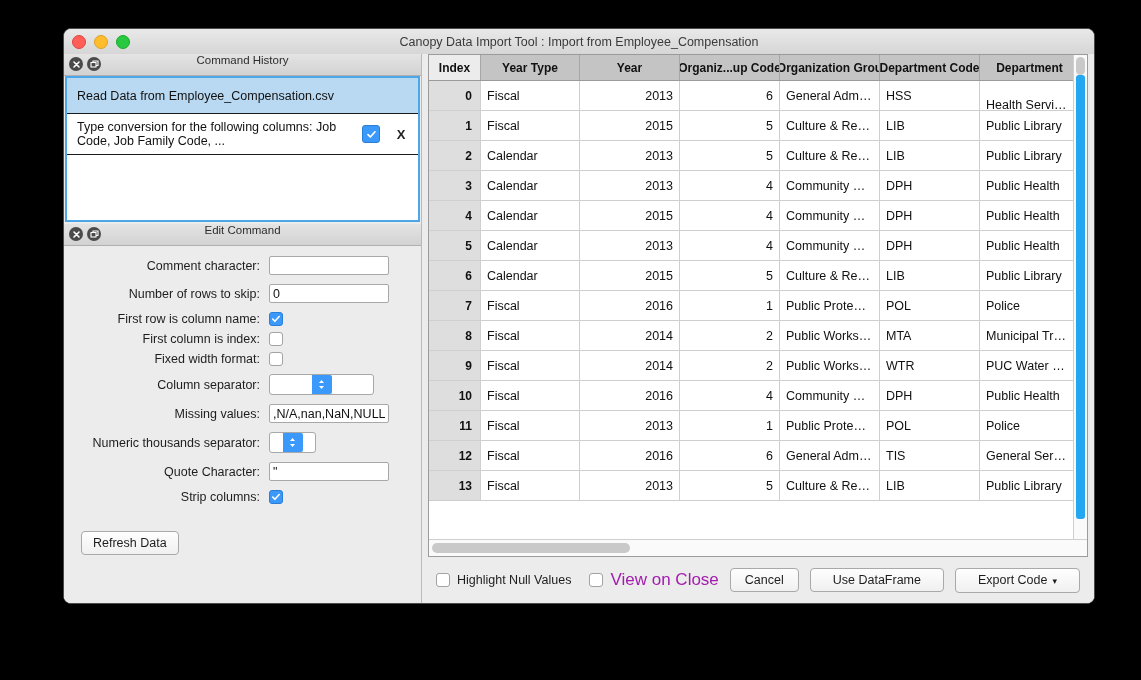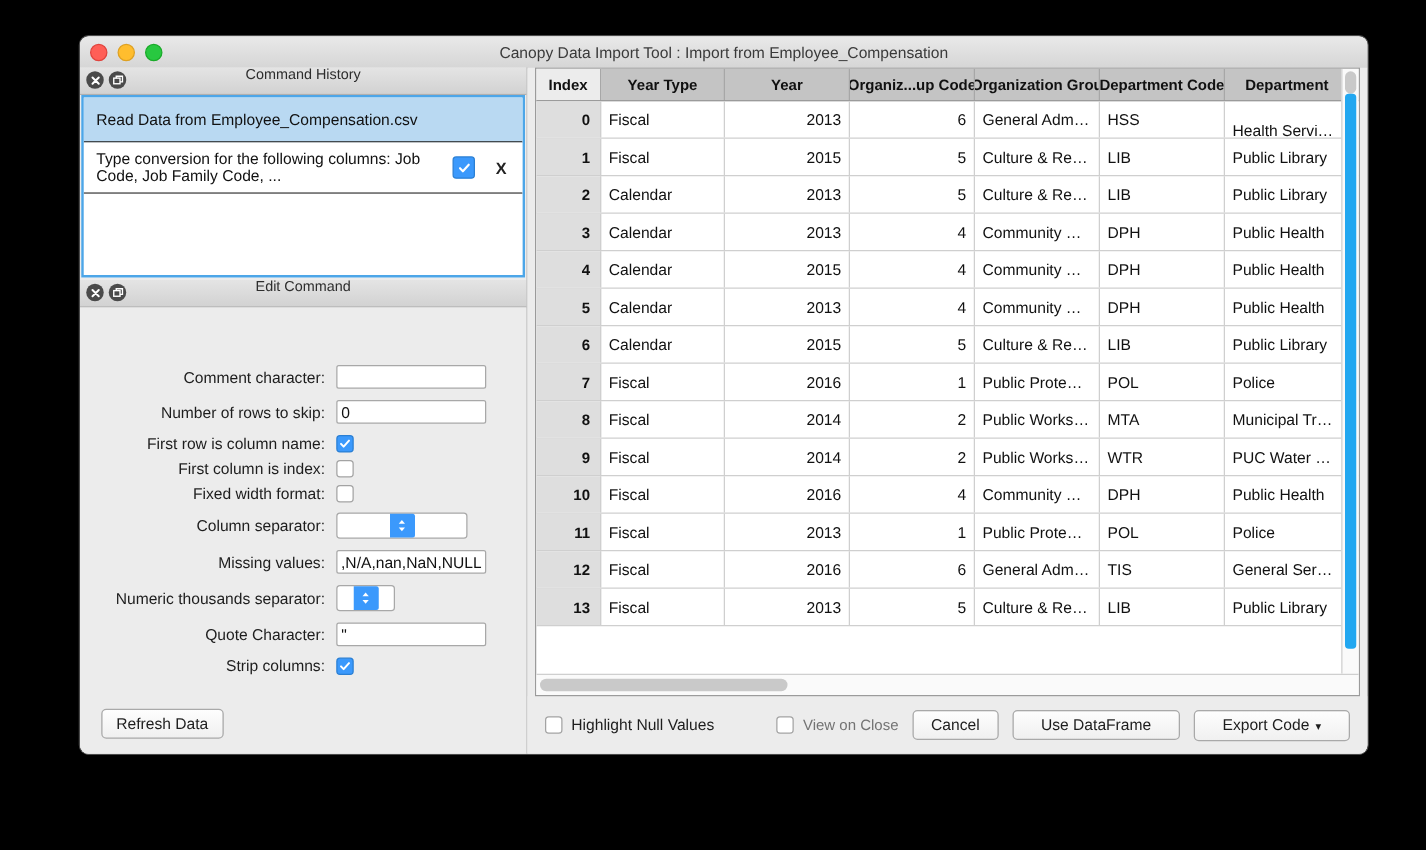--- a/index.html
+++ b/index.html
@@ -66,21 +66,21 @@
   .cmd-item .ctext{flex:1;line-height:14px;}
   .cmd-chk{width:16px;height:16px;border-radius:3px;background:#3b99fc;
            border:1px solid #2a7fd4;display:flex;align-items:center;
            justify-content:center;margin-right:14px;}
   .cmd-chk svg{display:block;}
   .cmd-x{font-size:13px;font-weight:bold;color:#222;width:14px;text-align:center;}
   .cmd-blank{height:66px;background:#fff;}
 
   
   .edit-wrap{flex:1;background:#ececec;overflow:hidden;position:relative;}
-  .form{padding:26px 0 0 0;margin-top:20px;}
+  .form{padding:10px 0 0 0;}
   .frow{display:flex;align-items:center;margin-bottom:9px;}
   .flabel{width:196px;text-align:right;padding-right:9px;font-size:12.5px;color:#1d1d1d;}
   .ftext{
     width:120px;height:19px;background:#fff;border:1px solid #a8a8a8;
     border-radius:2px;font-size:12.5px;color:#111;padding:0 3px;
     box-sizing:border-box;line-height:18px;
     font-family:"Liberation Sans", sans-serif;
   }
   .chk{
     width:14px;height:14px;border-radius:3px;border:1px solid #a3a3a3;
@@ -476,21 +476,21 @@
         </div>
       </div>
 
       <div class="bottombar">
         <div class="bb-left">
           <span class="chk"></span>
           <span>Highlight Null Values</span>
         </div>
         <div class="bb-right">
           <span class="chk"></span>
-          <span style="font-size:12px;color:#737373;margin-left:-4px;">View on Close</span>
+          <span style="font-size:17px;color:#a21caf;margin-left:-4px;">View on Close</span>
           <button class="btn">Cancel</button>
           <button class="btn wide">Use DataFrame</button>
           <button class="btn wide">
             <span>Export Code</span><span class="caret">▾</span>
           </button>
         </div>
       </div>
     </div>
   </div>
 </div>

